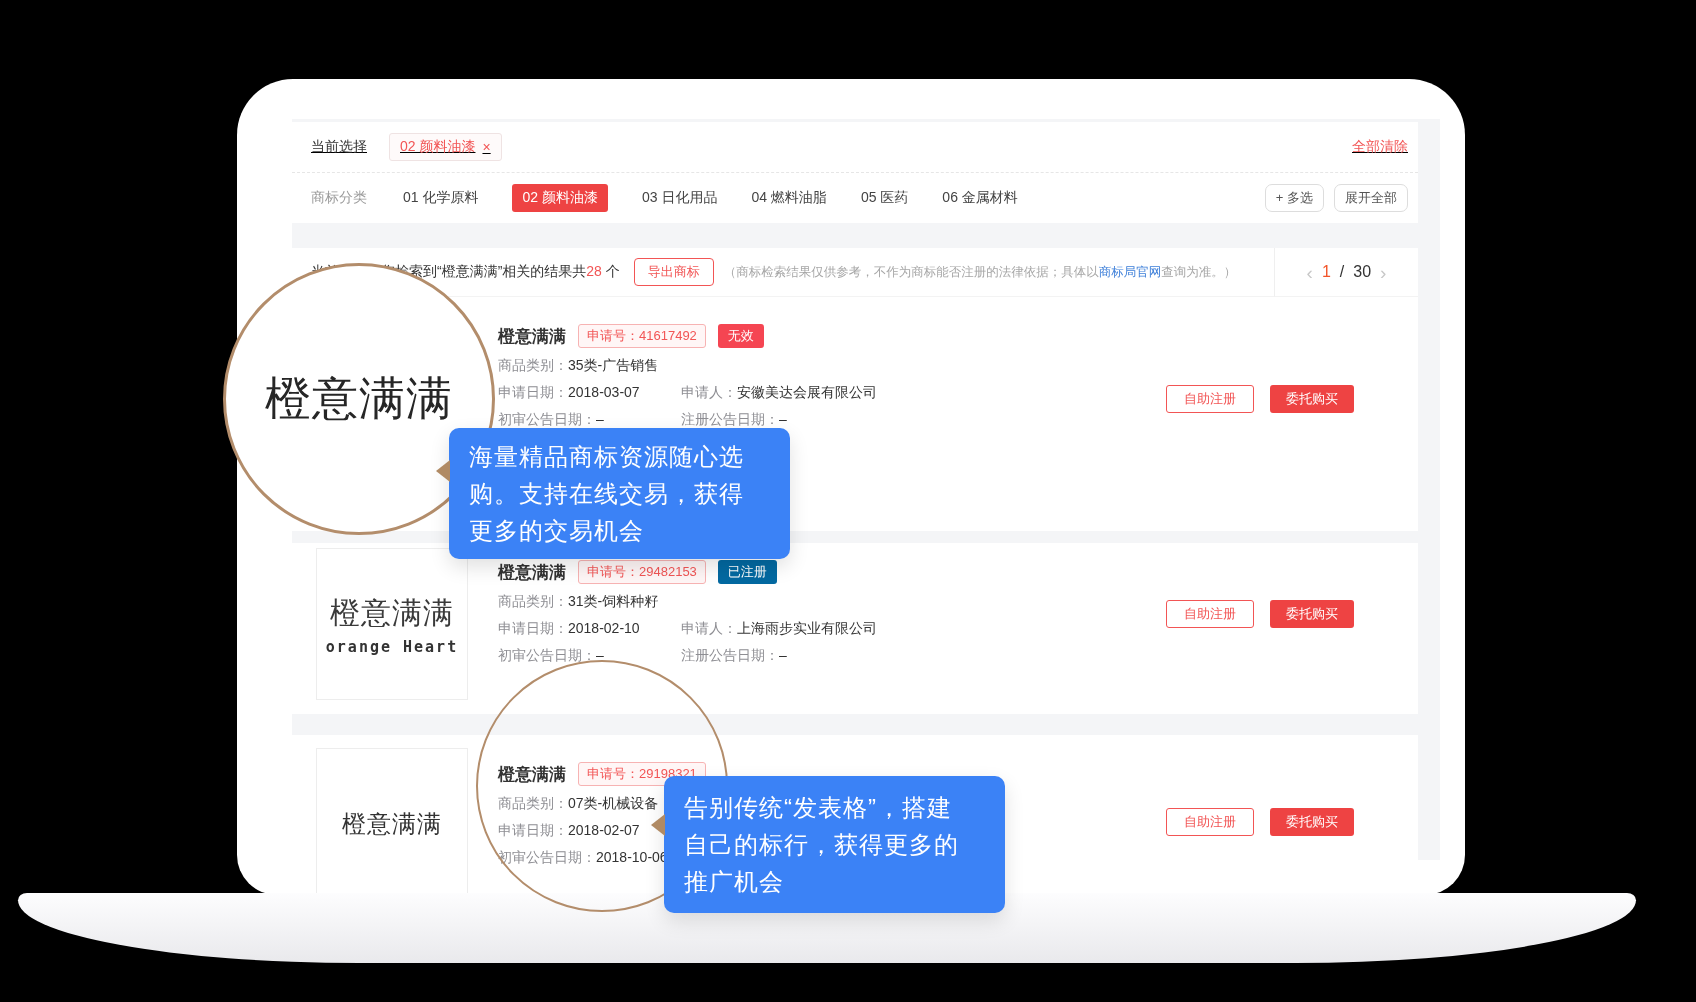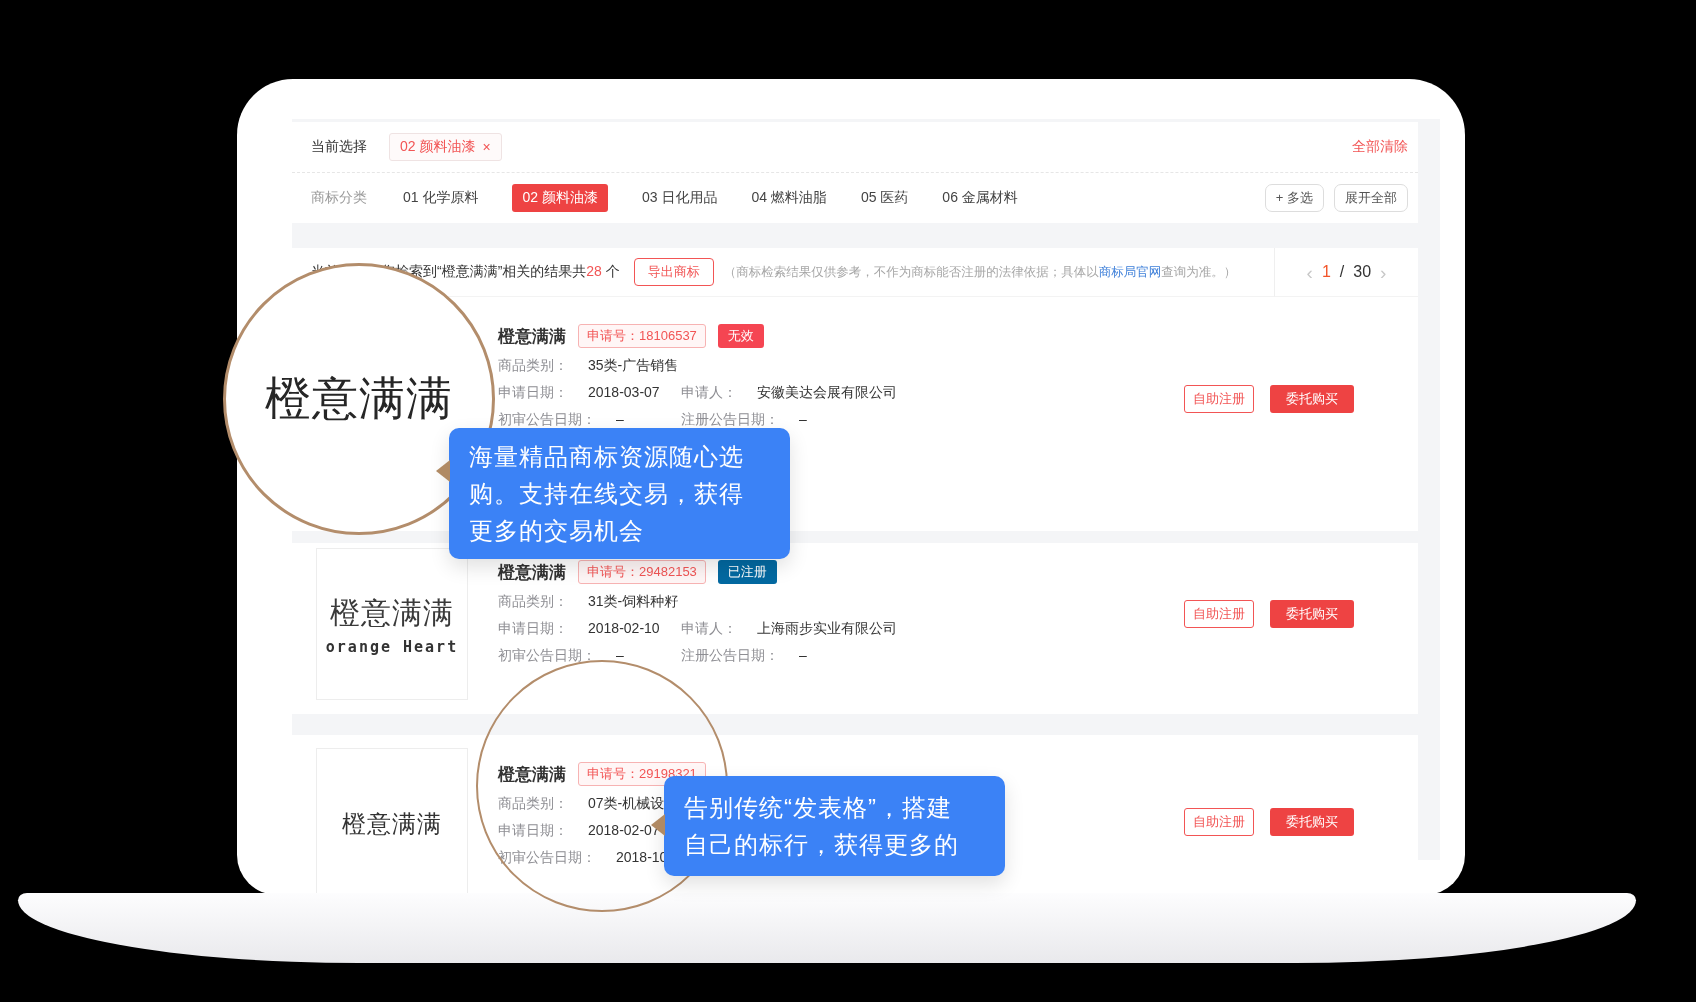--- a/index.html
+++ b/index.html
@@ -21,21 +21,21 @@
   }
   .page{
     position:absolute;left:55px;right:25px;top:40px;bottom:35px;
     background:#f4f5f7;
   }
   .card{position:absolute;left:0;right:22px;background:#fff;}
 
   
   .filter-card{top:3px;height:101px;}
   .f-row{height:50px;display:flex;align-items:center;padding:0 10px 0 19px;}
-  .f-row1{border-bottom:1px dashed #e6e6e6;}
+  .f-row1{border-bottom:1px dashed #e6e6e6;text-decoration:underline;}
   .flabel{font-size:14px;color:#333;}
   .fchip{
     margin-left:22px;font-size:14px;color:#f25555;background:#fefafa;
     border:1px solid #efe3e3;border-radius:3px;padding:4px 10px;display:inline-flex;align-items:center;
   }
   .chip-x{margin-left:7px;font-size:14px;color:#f25555;cursor:pointer;}
   .clear-all{margin-left:auto;color:#f25555;font-size:14px;cursor:pointer;}
   .cat-label{font-size:14px;color:#9a9a9a;}
   .tabs{display:flex;margin-left:36px;gap:34px;align-items:center;font-size:14px;color:#444;}
   .tab{cursor:pointer;white-space:nowrap;}
@@ -90,27 +90,27 @@
     font-size:13px;color:#f25555;background:#fff6f6;border:1px solid #f7b3b3;
     border-radius:3px;padding:2px 8px;white-space:nowrap;
   }
   .badge{font-size:13px;color:#fff;border-radius:3px;padding:3px 10px;white-space:nowrap;}
   .badge.invalid{background:#f54552;}
   .badge.registered{background:#0369a1;}
   .info-line{margin-top:7px;line-height:20px;display:flex;white-space:nowrap;}
   .cell{display:flex;}
   .cell.c1{width:183px;}
   .lbl{color:#8e8e93;}
-  .val{color:#333;margin-left:20px;text-align:center;}
+  .val{color:#333;margin-left:0;text-align:center;}
   .btns{position:absolute;display:flex;gap:16px;right:64px;}
   .btns1{top:137px;}
   .btns2{top:57px;}
   .btns3{top:73px;}
   .btn-outline{
-    width:70px;height:28px;border:1px solid #f25555;color:#f25555;background:#fff;
+    width:88px;height:28px;border:1px solid #f25555;color:#f25555;background:#fff;
     border-radius:3px;font-size:13px;display:flex;align-items:center;justify-content:center;cursor:pointer;
     font-family:inherit;
   }
   .btn-solid{
     width:84px;height:28px;background:#ee4343;color:#fff;border:none;
     border-radius:3px;font-size:13px;display:flex;align-items:center;justify-content:center;cursor:pointer;
     font-family:inherit;
   }
 
   
@@ -181,21 +181,21 @@
         <span class="disclaimer"><span>（商标检索结果仅供参考，不作为商标能否注册的法律依据；具体以</span><span class="link">商标局官网</span><span>查询为准。）</span></span>
       </div>
 
       <div class="row row1">
         <div class="thumb">
           <span class="thumb-text1">橙意满满</span>
         </div>
         <div class="details">
           <div class="title-line">
             <span class="tm-title">橙意满满</span>
-            <span class="chip"><span>申请号：</span><span>18106537</span></span>
+            <span class="chip"><span>申请号：</span><span>41617492</span></span>
             <span class="badge invalid">无效</span>
           </div>
           <div class="info-line">
             <span class="cell">
                 <span class="lbl">商品类别：</span>
                 <span class="val">35类-广告销售</span>
               </span>
           </div>
           <div class="info-line">
             <span class="cell c1">
@@ -328,13 +328,14 @@
   <span class="arrow"></span>
   <div>海量精品商标资源随心选</div>
   <div>购。支持在线交易，获得</div>
   <div>更多的交易机会</div>
 </div>
 
 <div class="tooltip t2">
   <span class="arrow"></span>
   <div>告别传统“发表格”，搭建</div>
   <div>自己的标行，获得更多的</div>
+  <div>推广机会</div>
 </div>
 
 </body></html>

